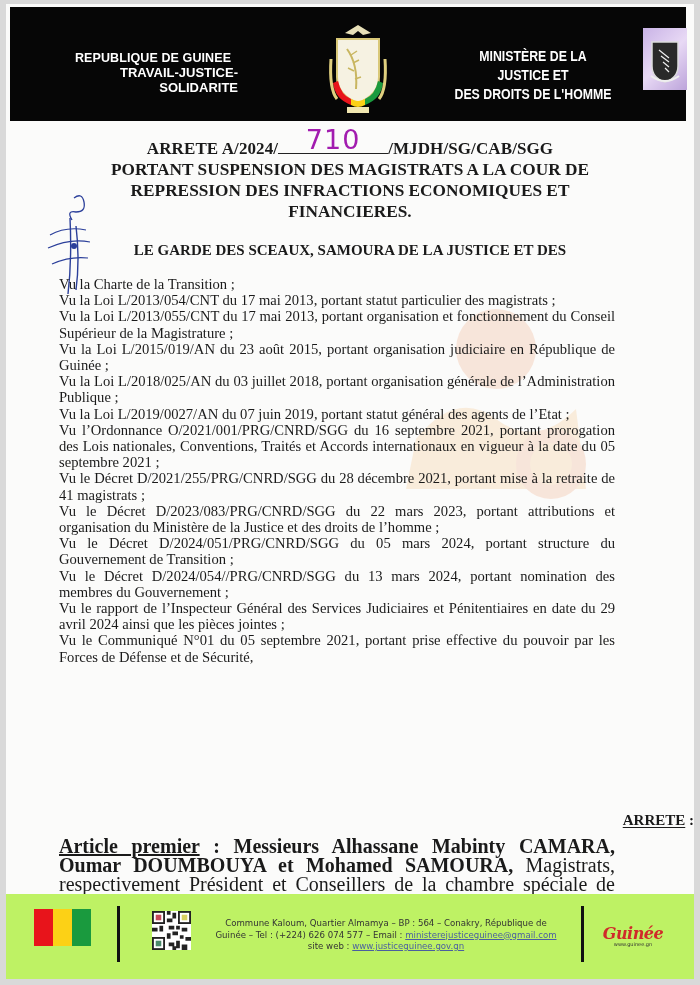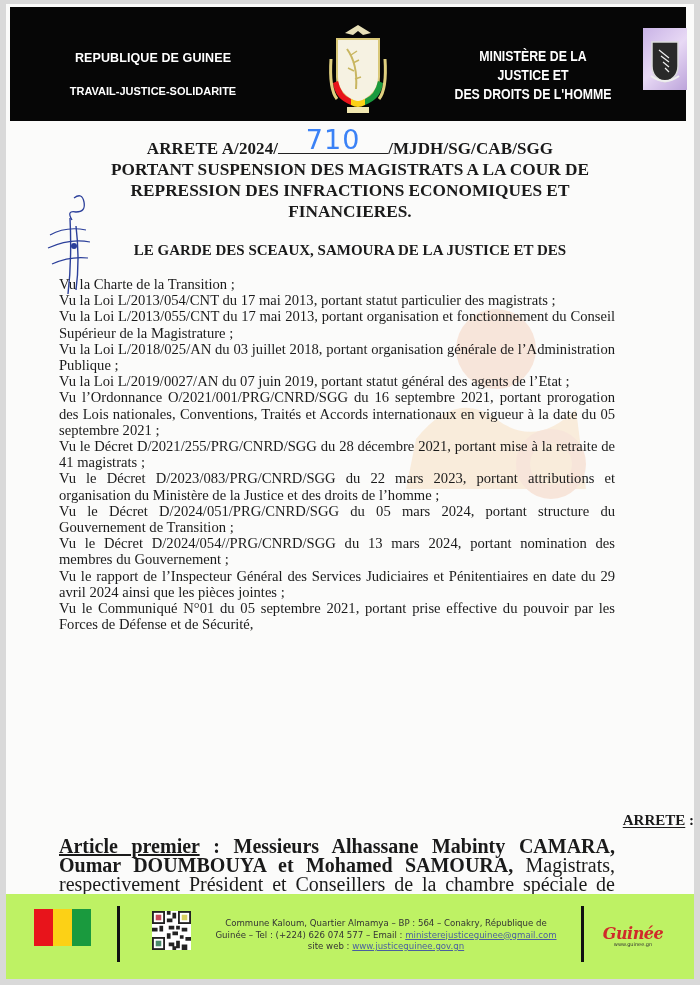--- a/index.html
+++ b/index.html
@@ -14,21 +14,21 @@
   
   .banner {
     position: absolute; left: 4px; top: 3px; width: 676px; height: 114px;
     background: #060606;
   }
   .rep-block {
     position: absolute; left: 58px; top: 44px; width: 170px; text-align: center;
     color: #fff; font-family: "Liberation Sans", sans-serif;
   }
   .rep-title { font-weight: bold; font-size: 12.5px; letter-spacing: 0.1px; }
-  .rep-motto { font-weight: bold; font-size: 11px; margin-top: 20px; }
+  .rep-motto { font-weight: bold; font-size: 13px; margin-top: 0; text-align: right; }
 
   .emblem {
     position: absolute; left: 313px; top: 12px; width: 70px; height: 98px;
   }
   .ministry-block {
     position: absolute; left: 428px; top: 40px; width: 190px; text-align: center;
     color: #fff; font-family: "Liberation Sans", sans-serif; font-weight: bold;
     font-size: 14.5px; line-height: 19px; transform: scaleX(0.85); transform-origin: center;
   }
   .ministry-logo {
@@ -40,21 +40,21 @@
   .doc { position: absolute; left: 0; top: 117px; width: 688px; }
 
   .ref-line {
     position: absolute; left: 0; top: 18px; width: 688px; text-align: center;
     font-weight: bold; font-size: 17px; letter-spacing: 0.1px;
   }
   .ref-num-wrap { display: inline-block; position: relative; width: 110px; border-bottom: 1.2px solid #222; height: 15px; vertical-align: baseline; }
   .ref-num {
     position: absolute; left: 0; right: 0; bottom: -2px; text-align: center;
     font-family: "DejaVu Sans", sans-serif; font-weight: normal; font-size: 27px;
-    color: #3b82f6; letter-spacing: 1px; line-height: 30px;
+    color: #a21caf; letter-spacing: 1px; line-height: 30px;
   }
   .title {
     position: absolute; left: 90px; top: 38px; width: 508px; text-align: center;
     font-weight: bold; font-size: 17.3px; line-height: 21px;
   }
   .minister {
     position: absolute; left: 90px; top: 120px; width: 508px; text-align: center;
     font-weight: bold; font-size: 15px; line-height: 18px;
   }
 
@@ -163,20 +163,21 @@
     </div>
 
     <div class="minister">
       <div>LE GARDE DES SCEAUX, SAMOURA DE LA JUSTICE ET DES</div>
     </div>
 
     <div class="vus">
       <div class="vu">Vu la Charte de la Transition ;</div>
       <div class="vu">Vu la Loi L/2013/054/CNT du 17 mai 2013, portant statut particulier des magistrats ;</div>
       <div class="vu">Vu la Loi L/2013/055/CNT du 17 mai 2013, portant organisation et fonctionnement du Conseil Supérieur de la Magistrature ;</div>
+      <div class="vu">Vu la Loi L/2015/019/AN du 23 août 2015, portant organisation judiciaire en République de Guinée ;</div>
       <div class="vu">Vu la Loi L/2018/025/AN du 03 juillet 2018, portant organisation générale de l’Administration Publique ;</div>
       <div class="vu">Vu la Loi L/2019/0027/AN du 07 juin 2019, portant statut général des agents de l’Etat ;</div>
       <div class="vu">Vu l’Ordonnance O/2021/001/PRG/CNRD/SGG du 16 septembre 2021, portant prorogation des Lois nationales, Conventions, Traités et Accords internationaux en vigueur à la date du 05 septembre 2021 ;</div>
       <div class="vu">Vu le Décret D/2021/255/PRG/CNRD/SGG du 28 décembre 2021, portant mise à la retraite de 41 magistrats ;</div>
       <div class="vu">Vu le Décret D/2023/083/PRG/CNRD/SGG du 22 mars 2023, portant attributions et organisation du Ministère de la Justice et des droits de l’homme ;</div>
       <div class="vu">Vu le Décret D/2024/051/PRG/CNRD/SGG du 05 mars 2024, portant structure du Gouvernement de Transition ;</div>
       <div class="vu">Vu le Décret D/2024/054//PRG/CNRD/SGG du 13 mars 2024, portant nomination des membres du Gouvernement ;</div>
       <div class="vu">Vu le rapport de l’Inspecteur Général des Services Judiciaires et Pénitentiaires en date du 29 avril 2024 ainsi que les pièces jointes ;</div>
       <div class="vu">Vu le Communiqué N°01 du 05 septembre 2021, portant prise effective du pouvoir par les Forces de Défense et de Sécurité,</div>
     </div>

